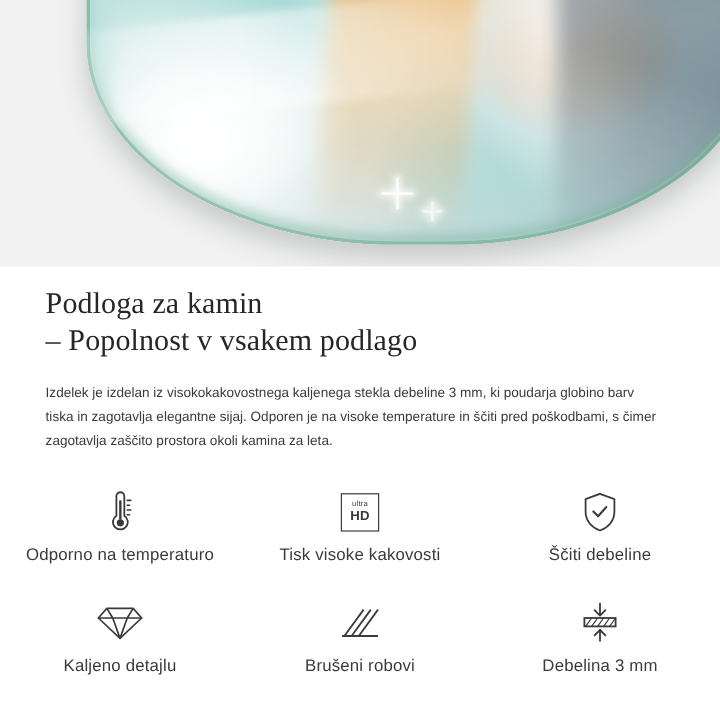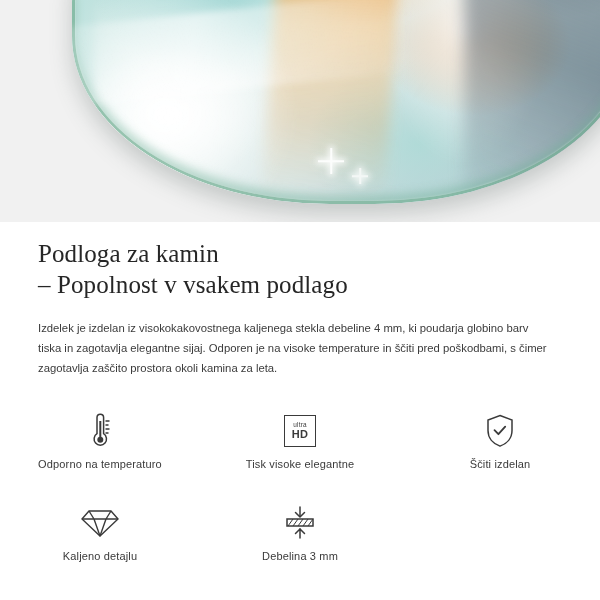--- a/index.html
+++ b/index.html
@@ -177,21 +177,21 @@
   }
   .feature-icon {
     height: 46px;
     display: flex;
     align-items: center;
     justify-content: center;
     color: #3a3a3a;
   }
   .feature-label {
     margin-top: 4px;
-    font-size: 11px;
+    font-size: 14px;
     color: #3a3a3a;
     text-align: center;
     letter-spacing: 0.15px;
   }
   svg { display: block; }
   .ultrahd-box {
     width: 30px;
     height: 30px;
     border: 1.6px solid #3a3a3a;
     display: flex;
@@ -230,21 +230,21 @@
     </div>
     <div class="sparkle s1"></div>
     <div class="sparkle s2"></div>
   </div>
 
   <div class="content">
     <h1 class="headline">
       <span>Podloga za kamin</span>
       <span class="line2">– Popolnost v vsakem podlago</span>
     </h1>
-    <p class="body-copy">Izdelek je izdelan iz visokokakovostnega kaljenega stekla debeline 4 mm, ki poudarja globino barv tiska in zagotavlja elegantne sijaj. Odporen je na visoke temperature in ščiti pred poškodbami, s čimer zagotavlja zaščito prostora okoli kamina za leta.</p>
+    <p class="body-copy">Izdelek je izdelan iz visokokakovostnega kaljenega stekla debeline 3 mm, ki poudarja globino barv tiska in zagotavlja elegantne sijaj. Odporen je na visoke temperature in ščiti pred poškodbami, s čimer zagotavlja zaščito prostora okoli kamina za leta.</p>
   </div>
 
   <div class="features">
 
     <div class="feature">
       <div class="feature-icon">
         <svg width="34" height="40" viewBox="0 0 34 40" fill="none" stroke="#3a3a3a" stroke-width="1.5">
           <path d="M14 6.5a3.3 3.3 0 0 1 6.6 0v16.2a6.2 6.2 0 1 1-6.6 0z"></path>
           <circle cx="17.3" cy="28.7" r="3" fill="#3a3a3a" stroke="none"></circle>
           <rect x="16.3" y="10" width="2" height="16" fill="#3a3a3a" stroke="none"></rect>
@@ -254,43 +254,54 @@
       <div class="feature-label">Odporno na temperaturo</div>
     </div>
 
     <div class="feature">
       <div class="feature-icon">
         <div class="ultrahd-box">
           <span class="u-small">ultra</span>
           <span class="u-big">HD</span>
         </div>
       </div>
-      <div class="feature-label">Tisk visoke elegantne</div>
+      <div class="feature-label">Tisk visoke kakovosti</div>
     </div>
 
     <div class="feature">
       <div class="feature-icon">
         <svg width="34" height="40" viewBox="0 0 34 40" fill="none" stroke="#3a3a3a" stroke-width="1.5">
           <path d="M17 4.5 29 9v10.5c0 7.6-5.1 13.2-12 15.6-6.9-2.4-12-8-12-15.6V9z"></path>
           <path d="M11.5 19.2l3.9 4 6.8-7.6" stroke-width="1.8" stroke-linecap="round" stroke-linejoin="round"></path>
         </svg>
       </div>
-      <div class="feature-label">Ščiti izdelan</div>
+      <div class="feature-label">Ščiti debeline</div>
     </div>
 
     <div class="feature">
       <div class="feature-icon">
         <svg width="40" height="36" viewBox="0 0 40 36" fill="none" stroke="#3a3a3a" stroke-width="1.4">
           <path d="M9 6h22l7 8-18 17L2 14z"></path>
           <path d="M2 14h36M9 6l5 8M31 6l-5 8M14 14l6 17M26 14l-6 17"></path>
         </svg>
       </div>
       <div class="feature-label">Kaljeno detajlu</div>
     </div>
 
+    <div class="feature">
+      <div class="feature-icon">
+        <svg width="38" height="34" viewBox="0 0 38 34" fill="none" stroke="#3a3a3a" stroke-width="1.5">
+          <path d="M6 28 L22 6"></path>
+          <path d="M12 28 L28 6"></path>
+          <path d="M18 28 L34 6"></path>
+          <path d="M4 28 H34" stroke-width="1.5"></path>
+        </svg>
+      </div>
+      <div class="feature-label">Brušeni robovi</div>
+    </div>
 
     <div class="feature">
       <div class="feature-icon">
         <svg width="40" height="40" viewBox="0 0 40 40" fill="none" stroke="#3a3a3a" stroke-width="1.5">
           <path d="M20 4v9" stroke-linecap="round"></path>
           <path d="M15.5 9.5 20 14l4.5-4.5" stroke-linecap="round" stroke-linejoin="round"></path>
           <rect x="7" y="16" width="26" height="7"></rect>
           <path d="M8 23 13 16M13 23 18 16M18 23 23 16M23 23 28 16M28 23 33 16" stroke-width="1"></path>
           <path d="M20 35v-9" stroke-linecap="round"></path>
           <path d="M15.5 30.5 20 26l4.5 4.5" stroke-linecap="round" stroke-linejoin="round"></path>

